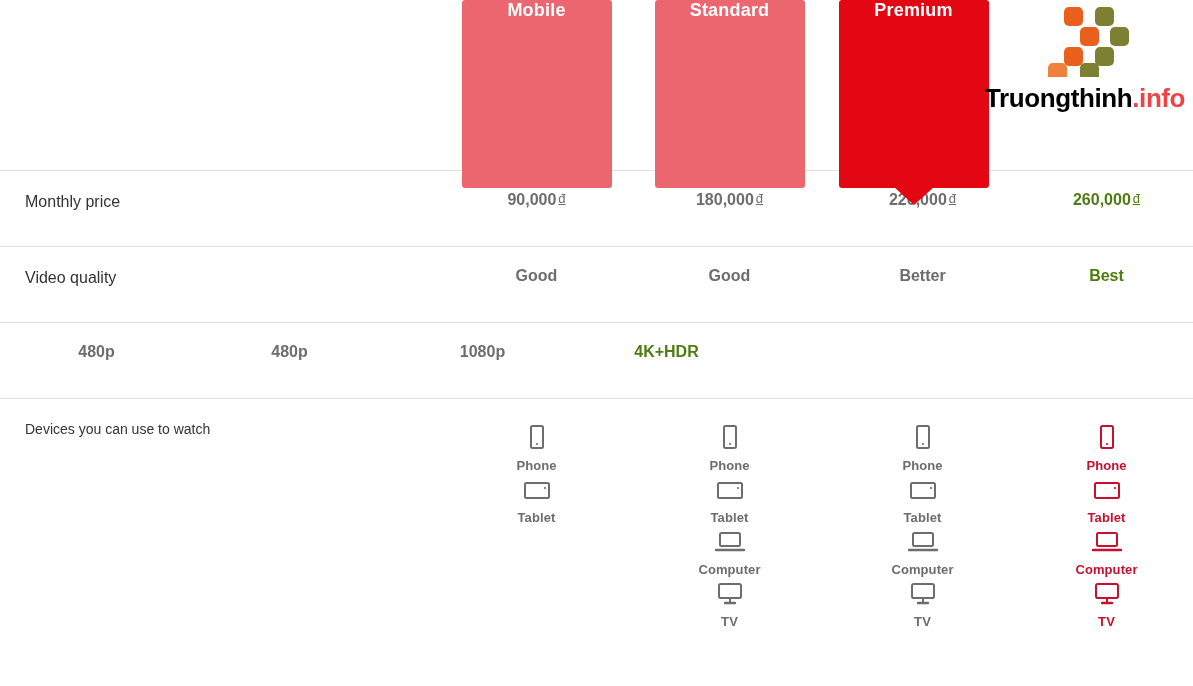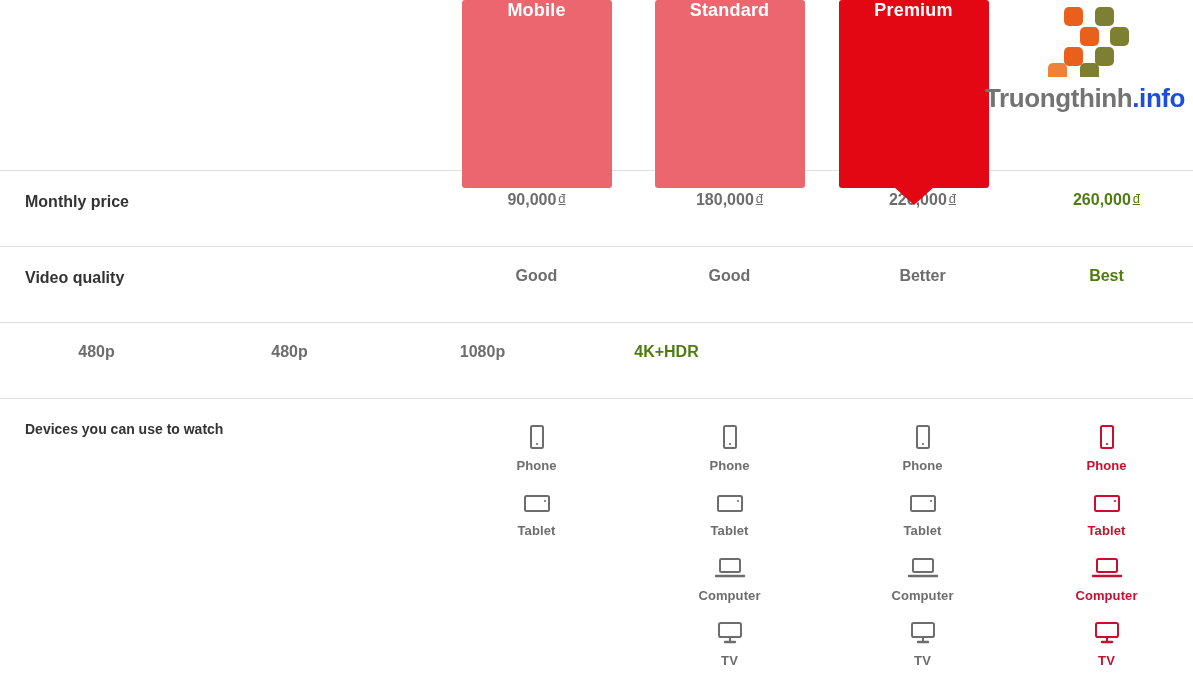--- a/index.html
+++ b/index.html
@@ -25,21 +25,20 @@
   }
   .row {
     display: flex;
     width: 1193px;
     align-items: flex-start;
   }
   .col-label {
     width: 440px;
     flex: 0 0 440px;
     padding-left: 25px;
-    font-weight: bold;
   }
   .col-plan {
     width: 193px;
     flex: 0 0 193px;
     display: flex;
     flex-direction: column;
     align-items: center;
   }
   .col-plan.last { width: 175px; flex: 0 0 175px; }
 
@@ -105,21 +104,20 @@
   }
   .devices-row .col-label {
     font-size: 14px;
     color: #333333;
     padding-top: 6px;
   }
   .dev-list {
     display: flex;
     flex-direction: column;
     align-items: center;
-    gap: 13px;
     padding-top: 6px;
   }
   .dev {
     display: flex;
     flex-direction: column;
     align-items: center;
     width: 90px;
   }
   .dev-ico { height: 34px; display: flex; align-items: flex-end; justify-content: center; }
   .dev-label {
@@ -144,22 +142,22 @@
   .wm-squares { position: absolute; left: 55px; top: 5px; }
   .wm-text {
     position: absolute;
     left: 0px;
     top: 83px;
     font-size: 26px;
     font-weight: bold;
     letter-spacing: -.4px;
     white-space: nowrap;
   }
-  .wm-a { color: #737373; }
-  .wm-b { color: #1d4ed8; text-align: right; }
+  .wm-a { color: #000000; }
+  .wm-b { color: #ef4444; text-align: right; }
 </style>
 </head>
 <body>
 
 <div class="page">
 
   <div class="grid">
 
     <div class="row head-row">
       <div class="col-label"></div>

